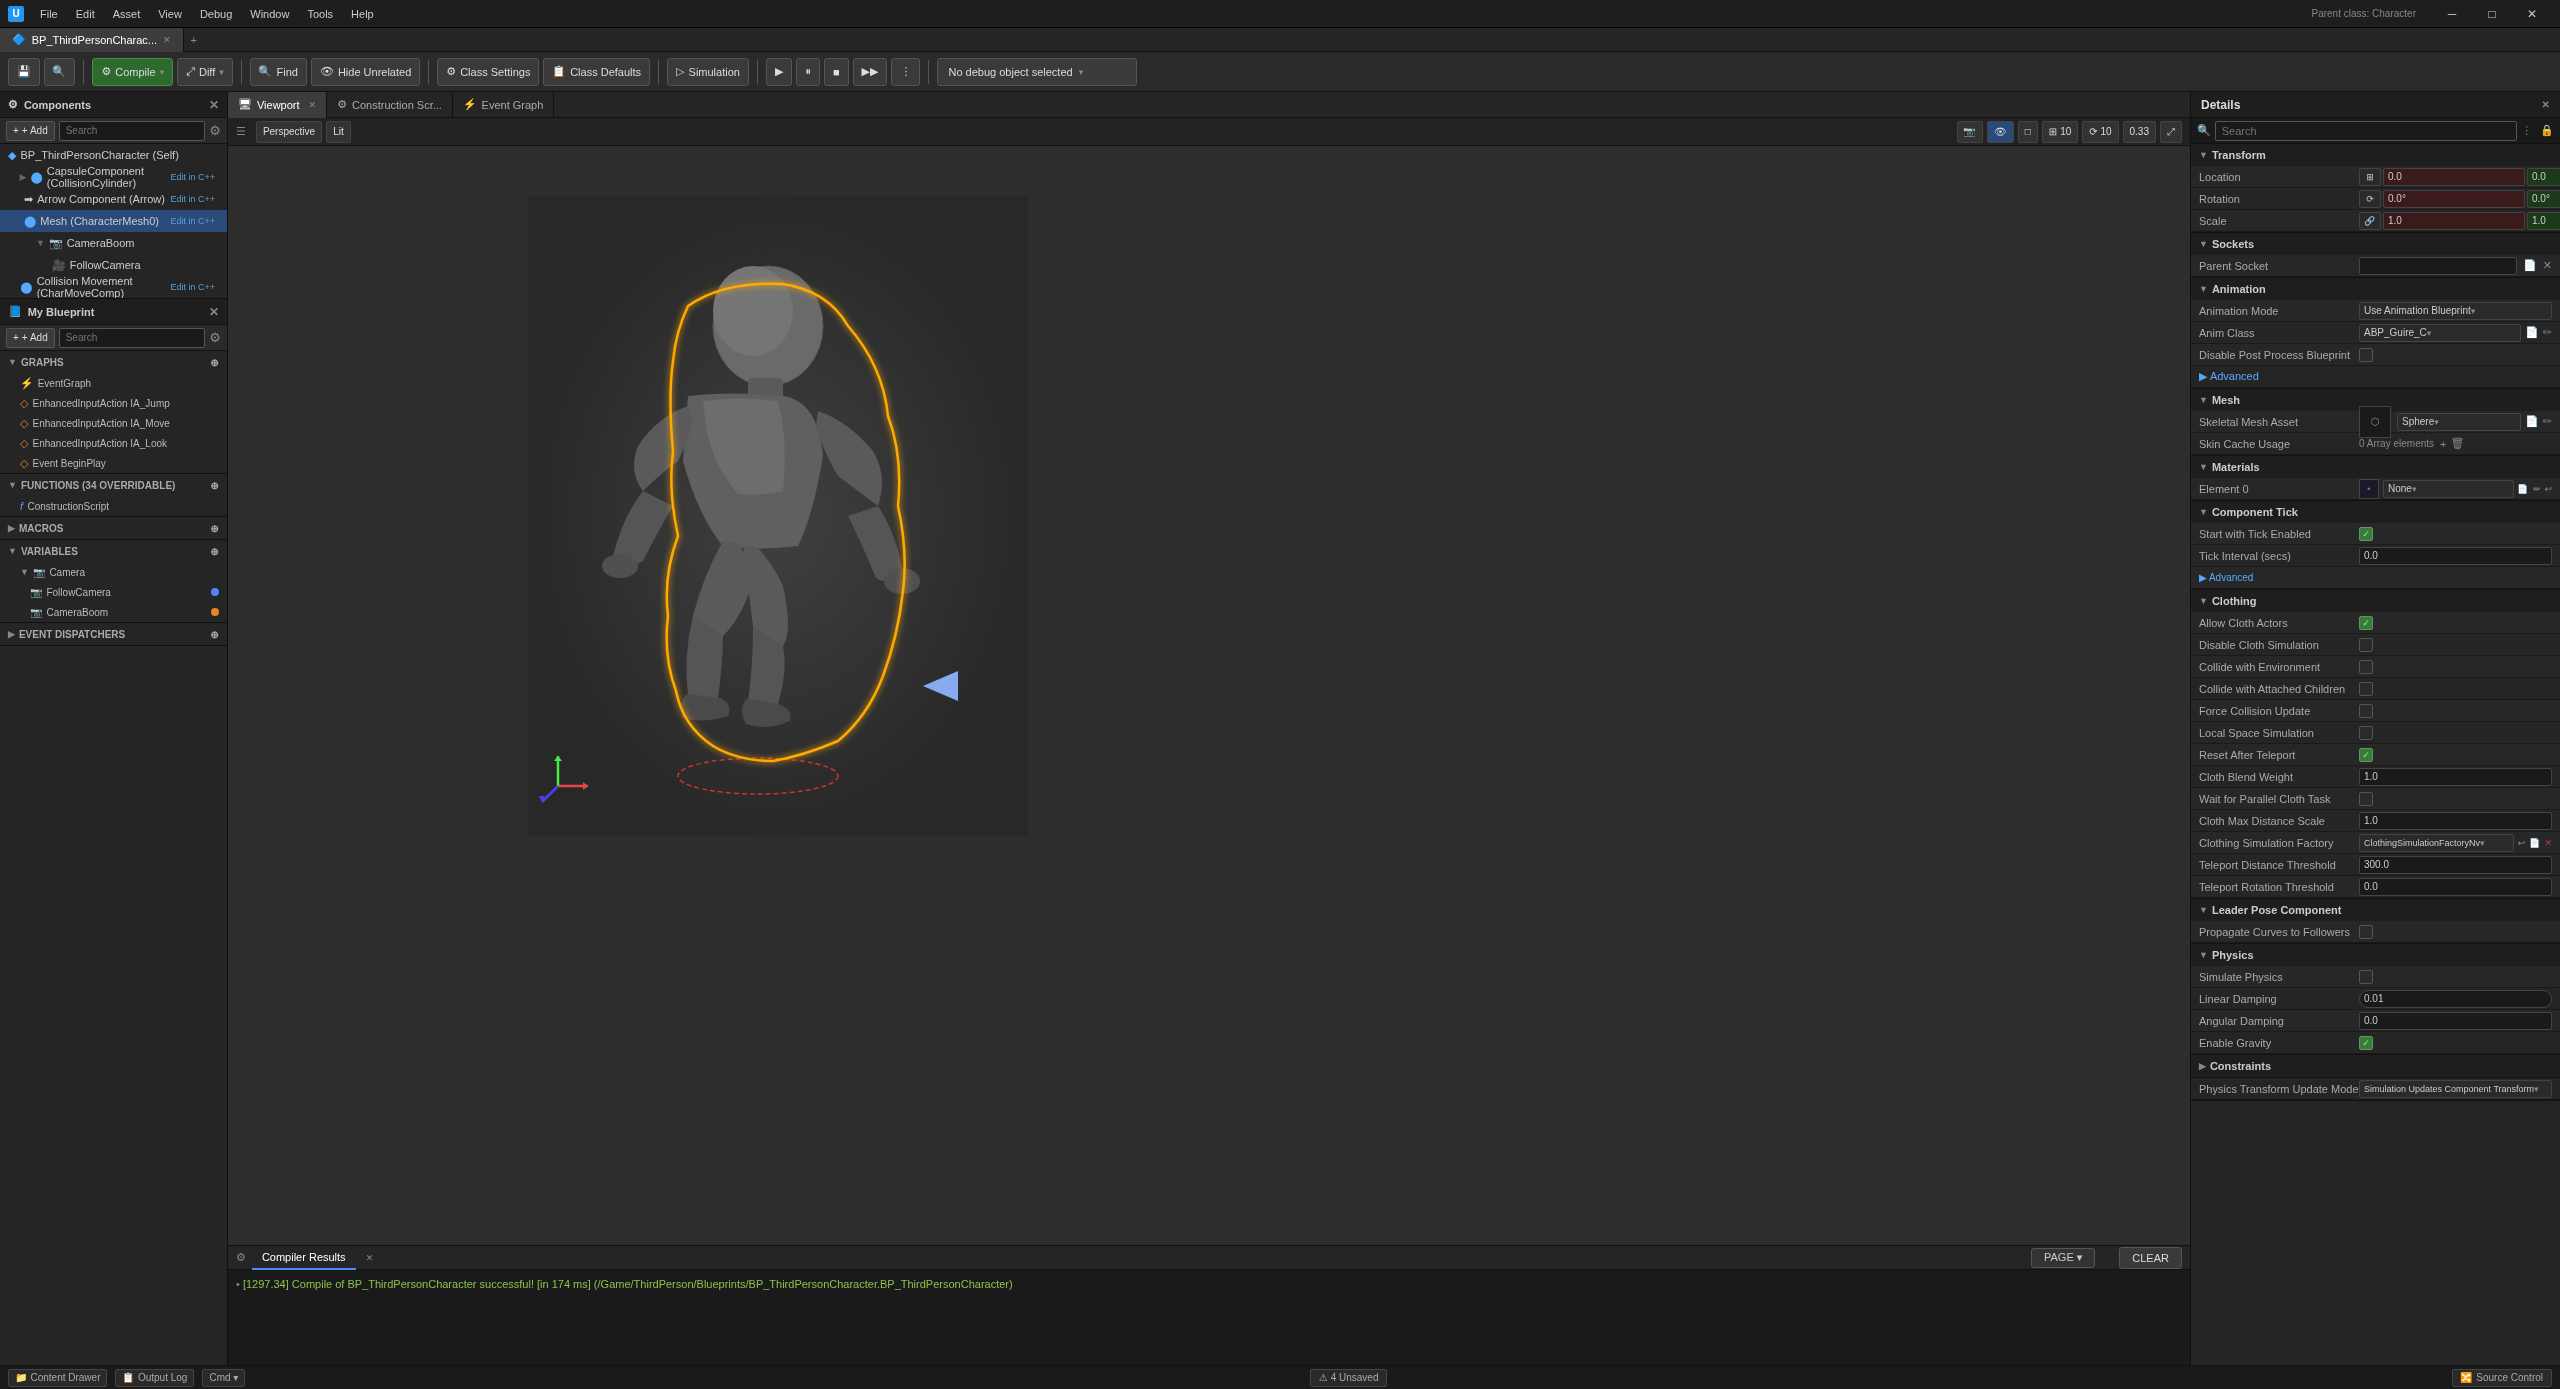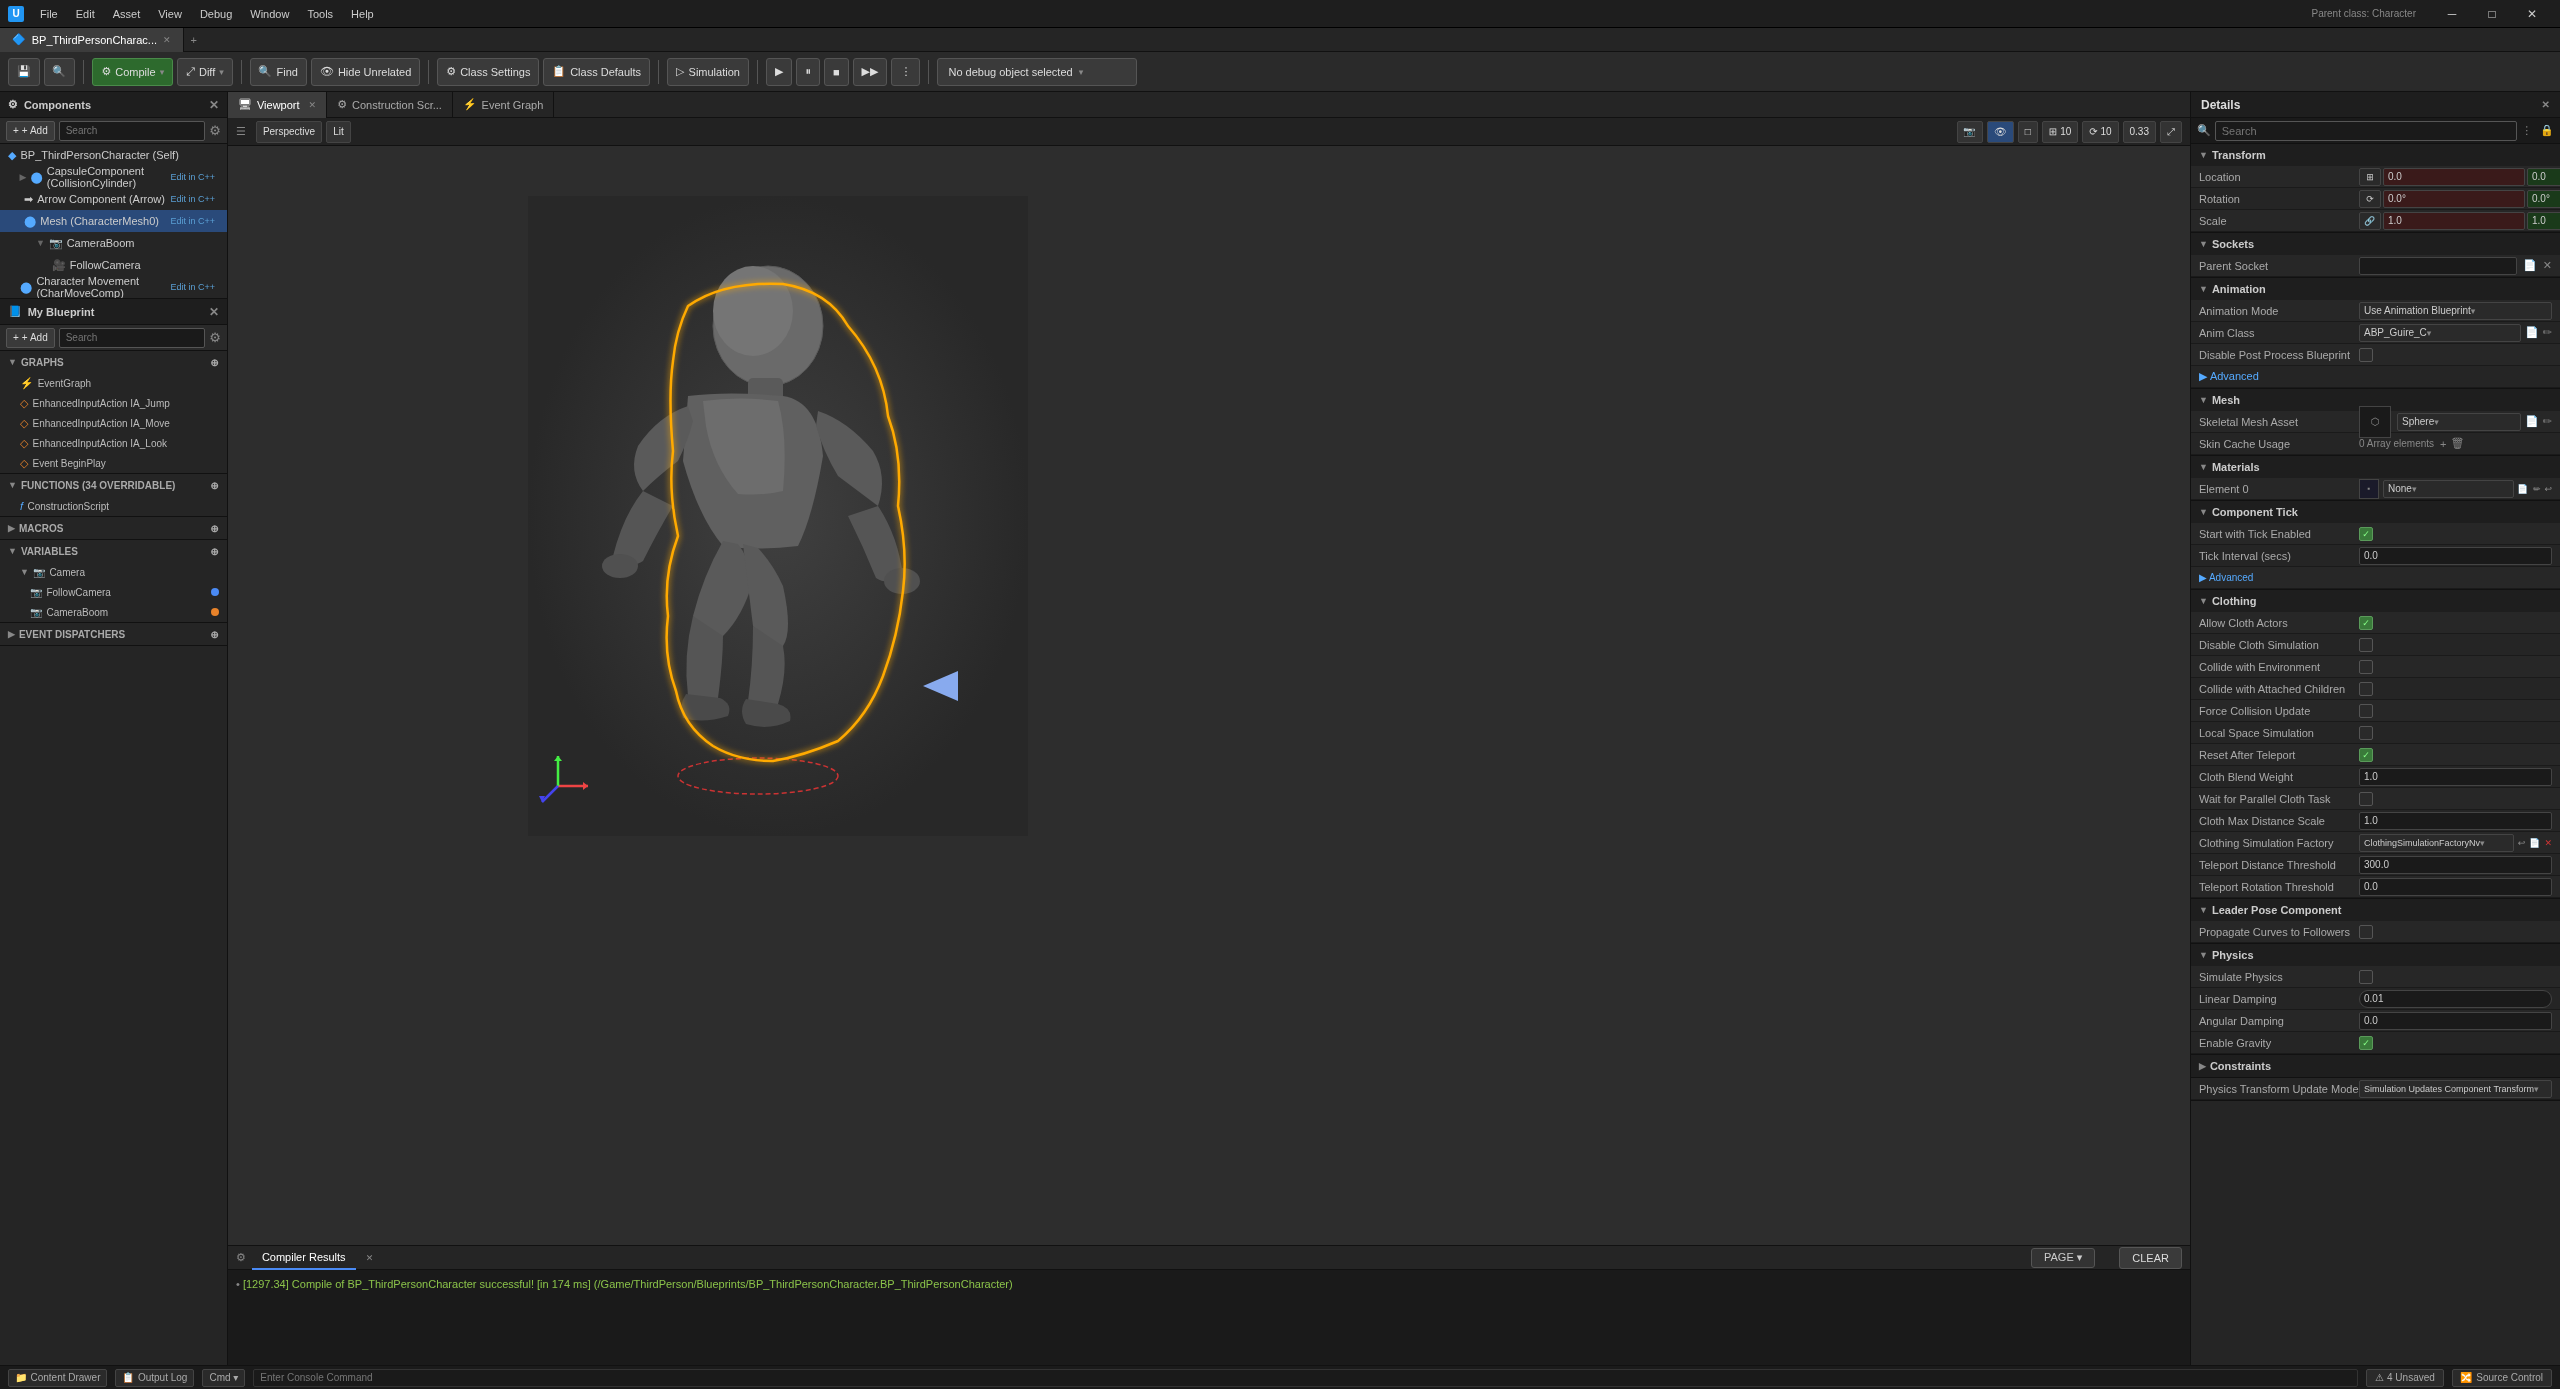--- a/index.html
+++ b/index.html
@@ -549,21 +549,21 @@
         <span>CameraBoom</span>
       </div>
       <div class="tree-item">
         <span style="width:40px;"></span>
         <span class="tree-icon">🎥</span>
         <span>FollowCamera</span>
       </div>
       <div class="tree-item">
         <span style="width:12px;"></span>
         <span class="tree-icon icon-blue">⬤</span>
-        <span>Character Movement (CharMoveComp)</span>
+        <span>Collision Movement (CharMoveComp)</span>
         <span class="action-btn">Edit in C++</span>
       </div>
     </div>
 
     <div id="blueprint-panel">
       <div class="panel-header">
         <span>📘</span>
         <span>My Blueprint</span>
         <span class="close-btn">✕</span>
       </div>
@@ -1098,21 +1098,20 @@
     <span>📁</span>
     <span>Content Drawer</span>
   </div>
   <div class="bottom-btn">
     <span>📋</span>
     <span>Output Log</span>
   </div>
   <div class="bottom-btn">
     <span>Cmd ▾</span>
   </div>
-  <input type="text" id="console-input" placeholder="Enter Console Command" style="">
   <div class="source-control-btn">
     <span>⚠</span>
     <span>4 Unsaved</span>
   </div>
   <div class="source-control-btn">
     <span>🔀</span>
     <span>Source Control</span>
   </div>
 </div>
 

